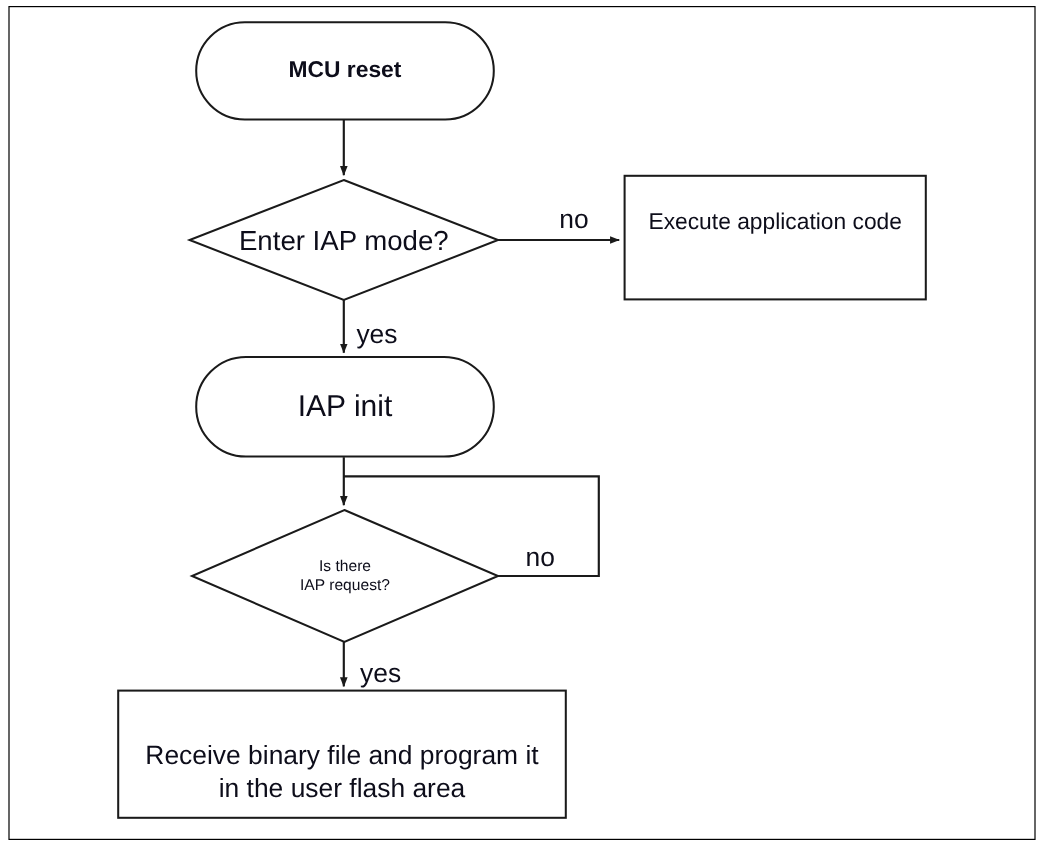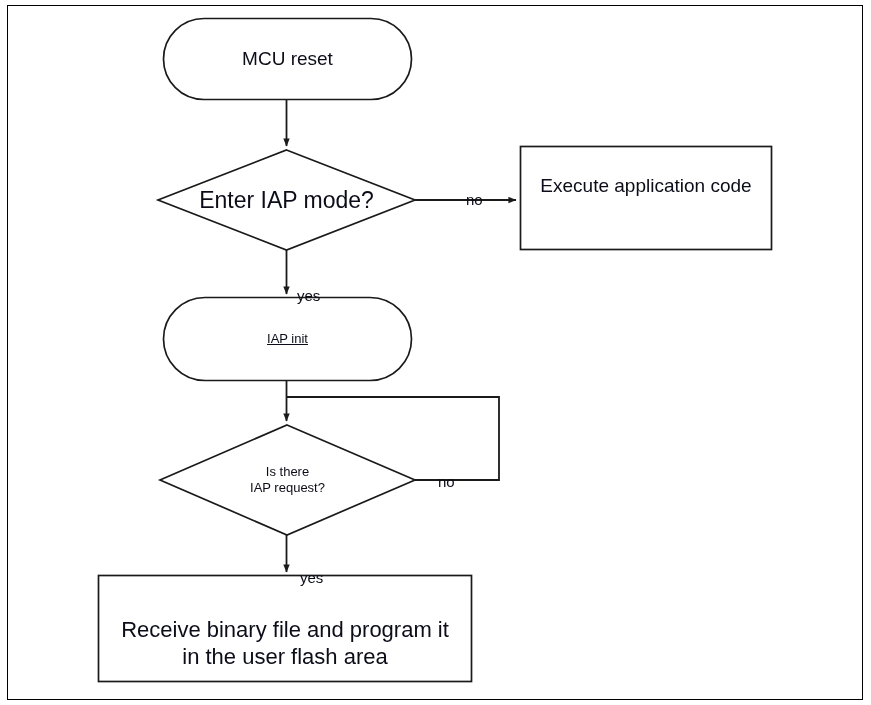--- a/index.html
+++ b/index.html
@@ -42,31 +42,30 @@
     line-height: 1.22;
     white-space: pre-line;
     display: flex;
     align-items: center;
     justify-content: center;
     pointer-events: none;
   }
   .edge-label {
     position: absolute;
     color: #0d0d1a;
-    font-size: 15px;
+    font-size: 22px;
     line-height: 1;
     white-space: nowrap;
     pointer-events: none;
-    margin-top: 20px;
   }
   
-  #label-mcu-reset      { left: 163px; top: 18px;  width: 249px; height: 82px;  font-size: 19px; }
+  #label-mcu-reset      { left: 163px; top: 18px;  width: 249px; height: 82px;  font-size: 19px; font-weight: bold; }
   #label-enter-iap      { left: 158px; top: 150px; width: 257px; height: 100px; font-size: 23px; }
   #label-execute-app    { left: 520px; top: 134px; width: 252px; height: 104px; font-size: 19px; }
-  #label-iap-init       { left: 163px; top: 297px; width: 249px; height: 84px;  font-size: 13px; text-decoration: underline; }
+  #label-iap-init       { left: 163px; top: 297px; width: 249px; height: 84px;  font-size: 25px; }
   #label-iap-request    { left: 160px; top: 425px; width: 255px; height: 110px; font-size: 13px; }
   #label-receive-binary { left: 98px;  top: 575px; width: 374px; height: 138px; font-size: 22px; padding: 0 16px; box-sizing: border-box; }
   
   #label-no-1   { left: 466px; top: 172px; }
   #label-yes-1  { left: 297px; top: 268px; }
   #label-no-2   { left: 438px; top: 454px; }
   #label-yes-2  { left: 300px; top: 550px; }
 </style>
 </head>
 <body>

